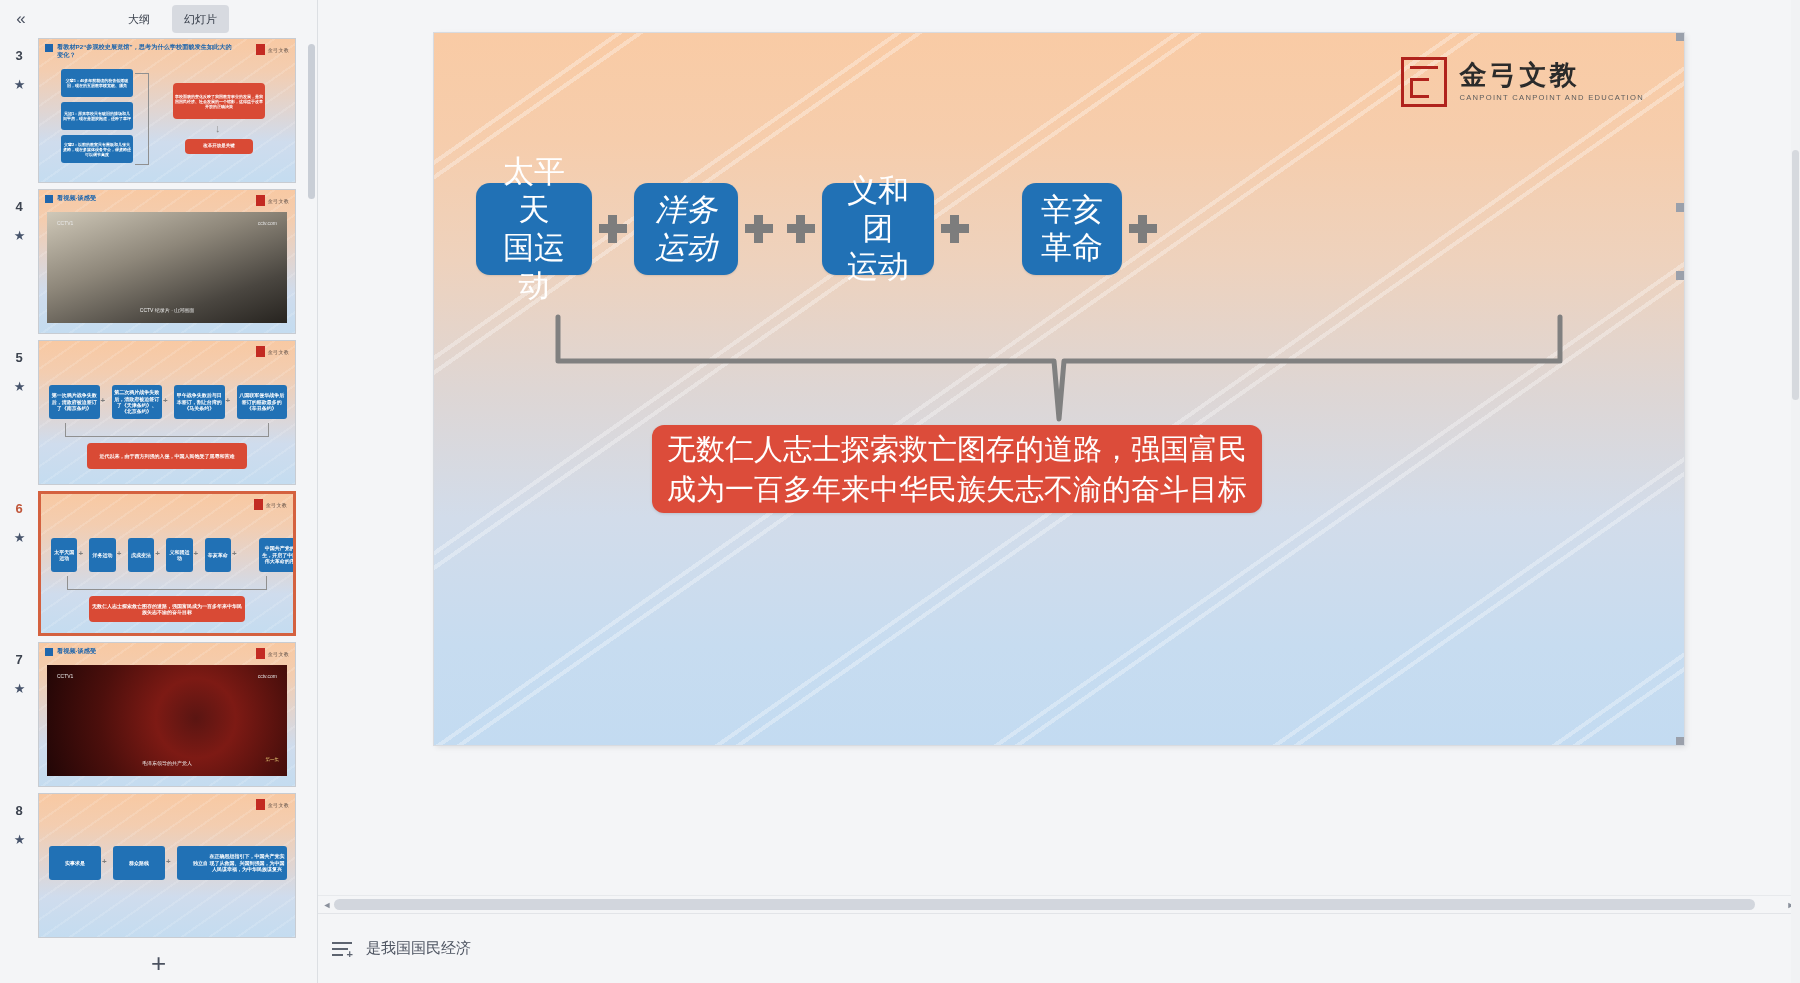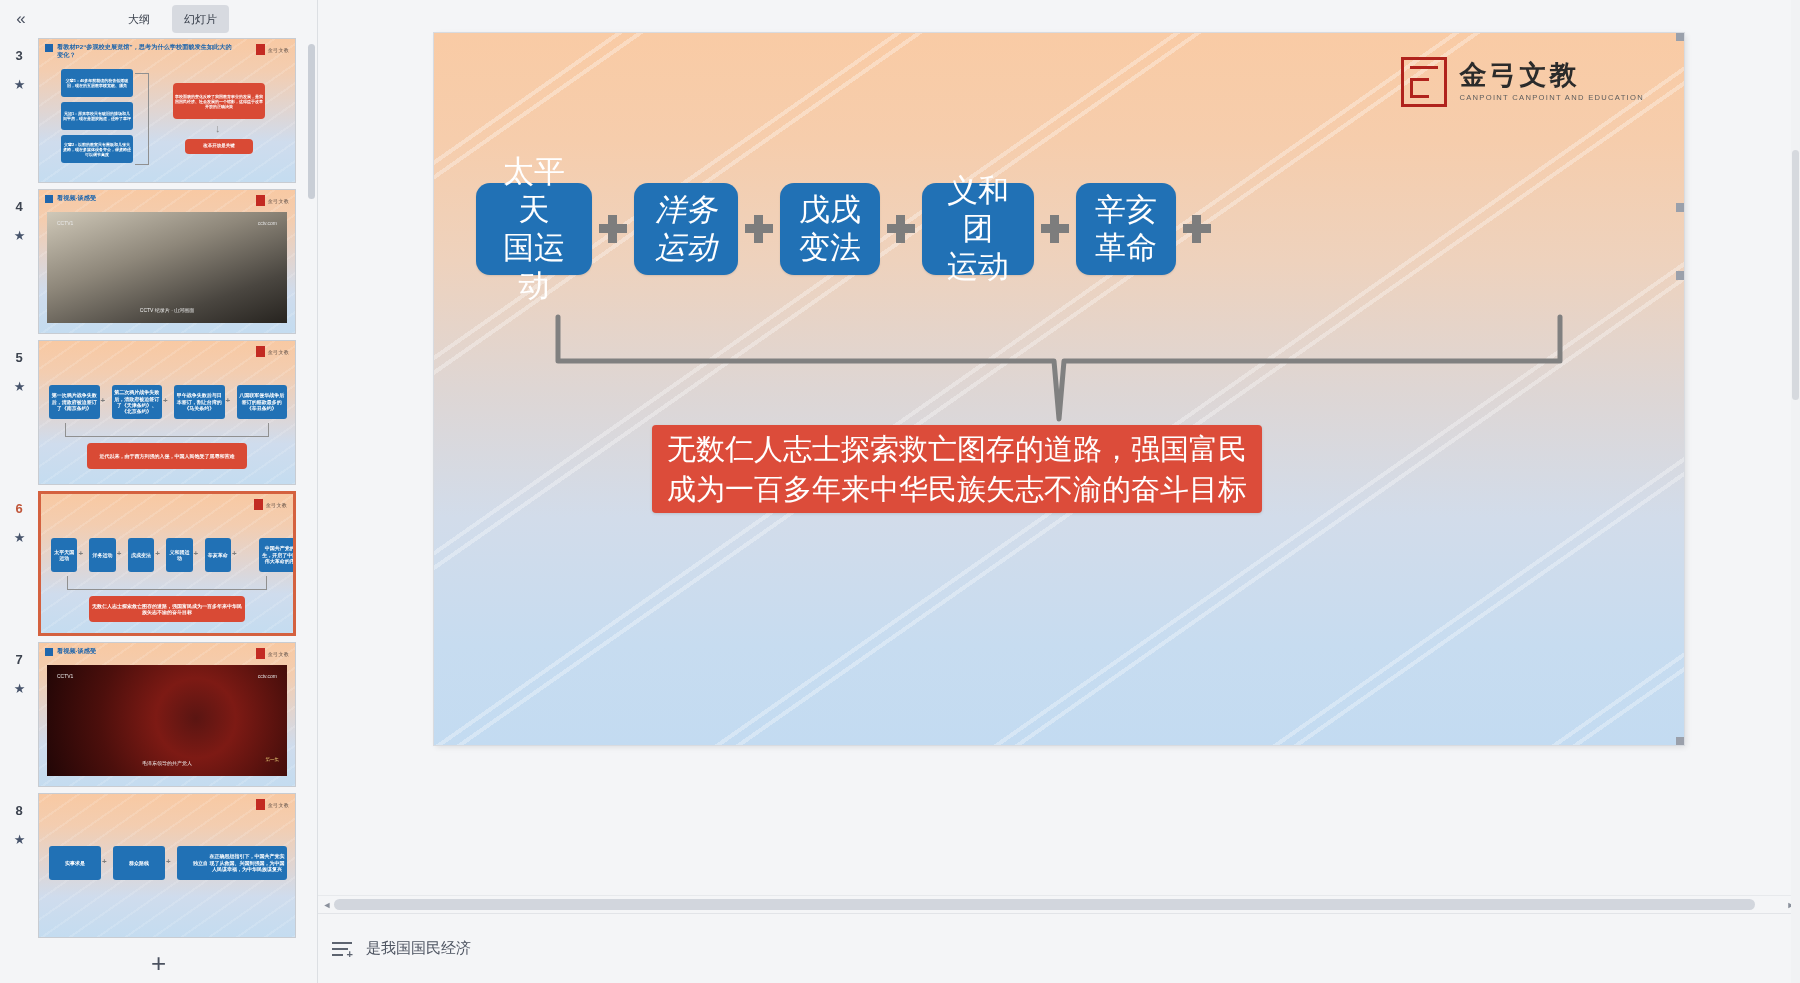--- a/index.html
+++ b/index.html
@@ -189,42 +189,42 @@
     background: #2171b5; color: #fff; border-radius: 14px;
     font-size: 31px; line-height: 38px; font-weight: 500;
     text-align: center; display: flex; align-items: center; justify-content: center;
     padding: 12px 14px; white-space: pre-line;
     box-shadow: 0 1px 2px rgba(0,0,0,.10);
   }
   .flow-box.b1 { width: 116px; height: 92px; }
   .flow-box.b2 { width: 104px; height: 92px; font-style: italic; }
   .flow-box.b3 { width: 100px; height: 92px; }
   .flow-box.b4 { width: 112px; height: 92px; }
-  .flow-box.b5 { width: 100px; height: 92px; }
+  .flow-box.b5 { width: 100px; height: 92px; margin-left: 46px; }
   .flow-box.b6 {
     flex: 1 1 auto; height: 105px; font-size: 29px; line-height: 36px;
     text-align: left; justify-content: flex-start; padding: 8px 12px; min-width: 280px;
   }
   .plus {
     width: 42px; flex: 0 0 42px; display: flex; align-items: center; justify-content: center;
     color: #7a7a7a; font-size: 0; position: relative; height: 42px;
   }
   .plus::before, .plus::after {
     content: ""; position: absolute; background: #7d7d7d;
   }
   .plus::before { width: 28px; height: 9px; left: 7px; top: 16px; }
   .plus::after { width: 9px; height: 28px; left: 16px; top: 7px; }
 
   
   #bracket { position: absolute; left: 120px; top: 280px; width: 1010px; height: 110px; z-index: 2; }
 
   
   #red-banner {
     position: absolute; left: 218px; top: 392px; width: 610px; height: 88px;
-    background: #dc4c3a; border-radius: 4px; color: #fff;
+    background: #dc4c3a; border-radius: 12px; color: #fff;
     display: flex; flex-direction: column; align-items: center; justify-content: center;
     font-size: 29px; line-height: 40px; font-weight: 500; z-index: 3;
     box-shadow: 0 1px 3px rgba(0,0,0,.12);
   }
   #red-banner div { white-space: nowrap; }
 
   
   .sel-handle {
     position: absolute; width: 9px; height: 9px; background: #9aa0ab;
     z-index: 6;
@@ -456,22 +456,20 @@
           </div>
         </div>
 
         <div id="flow-row">
             <div class="flow-box b1">太平天
 国运动</div>
             <div class="plus"></div>
             <div class="flow-box b2">洋务
 运动</div>
             <div class="plus"></div>
-            <div class="flow-box b3">戊戌
-变法</div>
             <div class="plus"></div>
             <div class="flow-box b4">义和团
 运动</div>
             <div class="plus"></div>
             <div class="flow-box b5">辛亥
 革命</div>
             <div class="plus"></div>
           </div>
 
         <div id="bracket">

